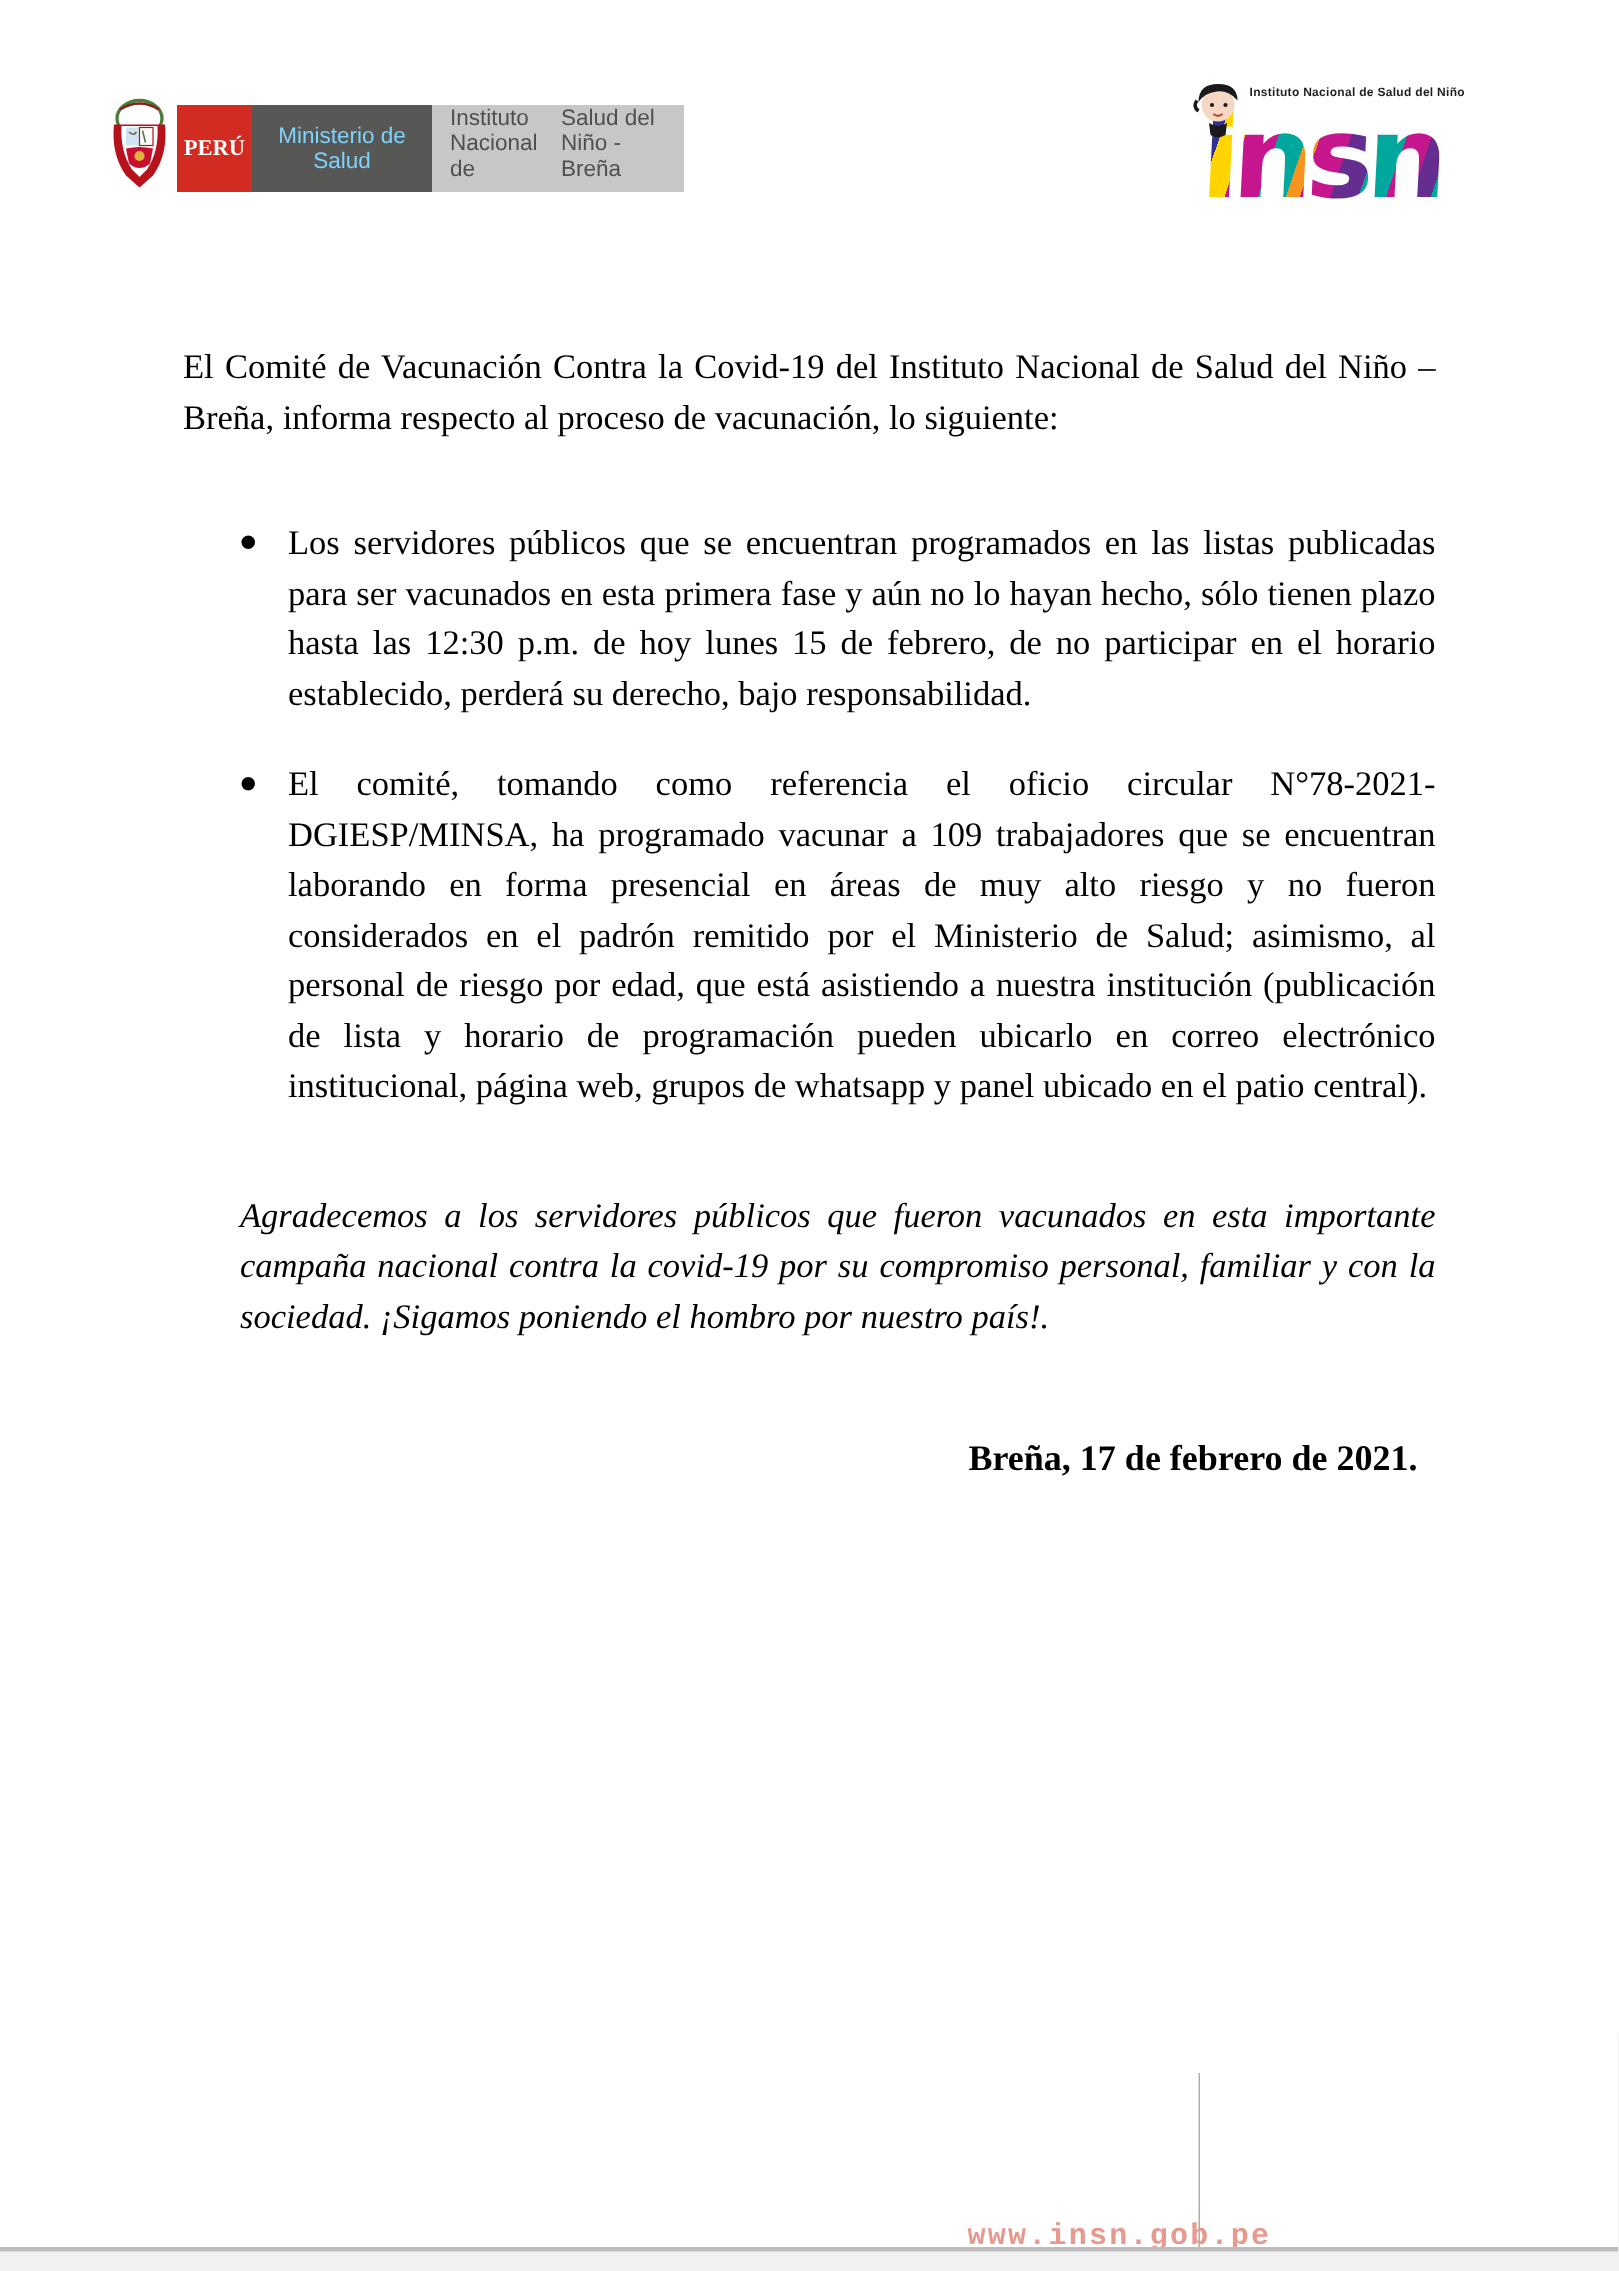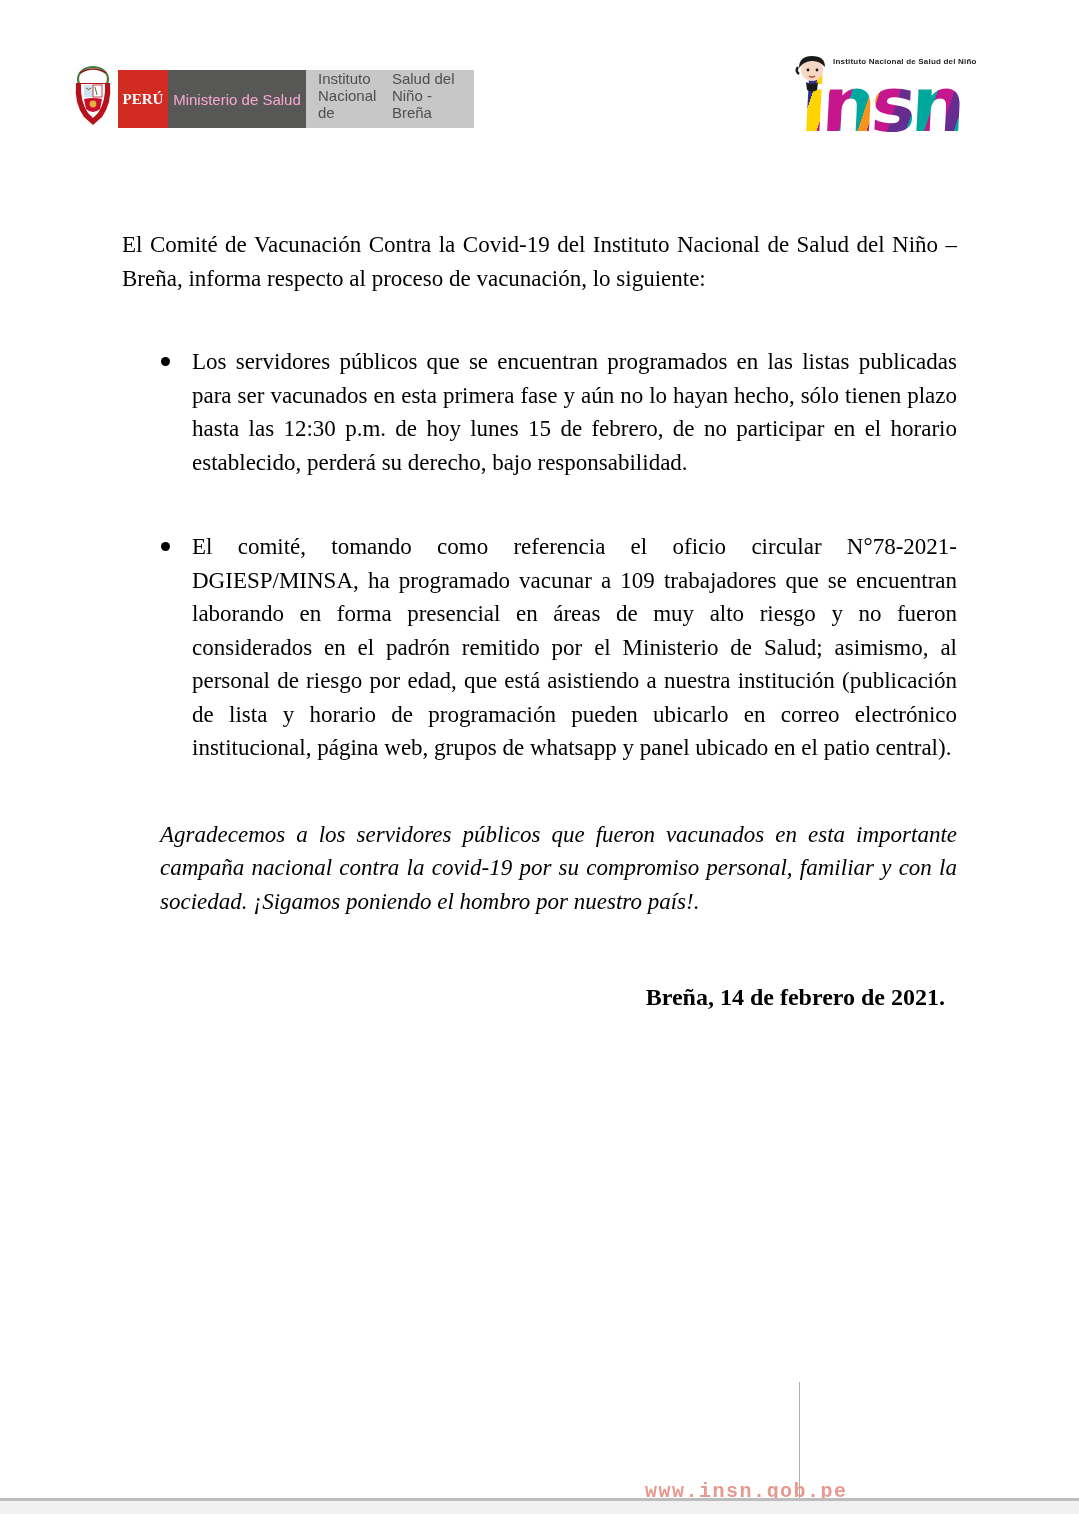--- a/index.html
+++ b/index.html
@@ -19,23 +19,23 @@
 
   .coat-of-arms { position: absolute; left: 72px; top: 63px; width: 42px; height: 64px; }
 
   .gob-bar { position: absolute; left: 118px; top: 70px; height: 58px; display: flex; font-family: "Liberation Sans", sans-serif; }
   .box-peru {
     width: 50px; height: 58px; background: #d22b21;
     display: flex; align-items: center; justify-content: center;
     color: #fff; font-weight: bold; font-size: 15px; font-family: Liberation Serif, serif;
   }
   .box-ministry {
-    width: 138px; height: 58px; background: #575756;
+    width: 120px; height: 58px; background: #575756;
     display: flex; align-items: center; justify-content: center;
-    color: #f9a8d4; font-size: 15px; text-align: center;
+    color: #7dd3fc; font-size: 15px; text-align: center;
   }
   .box-institute {
     width: 168px; height: 58px; background: #c7c7c7;
     display: flex; flex-direction: row; justify-content: center;
     color: #4f4f51; font-size: 15px; line-height: 17px; padding-left: 12px;
   }
 
   
   .insn-logo { position: absolute; left: 793px; top: 52px; width: 190px; height: 96px; }
   .insn-face { position: absolute; left: 0; top: 0; width: 38px; height: 42px; z-index: 2; }
@@ -65,21 +65,21 @@
     font-size: 40px; font-weight: bold; letter-spacing: 0.5px;
     border-bottom: 5px solid #000; padding-bottom: 3px;
   }
 
   .body-text { font-size: 23px; line-height: 33.5px; text-align: justify; }
 
   .intro { margin-top: 36px; }
 
   .bullet-list { margin-top: 50px; list-style: none; }
   .bullet-item { position: relative; padding-left: 70px; }
-  .bullet-item + .bullet-item { margin-top: 51px; }
+  .bullet-item + .bullet-item { margin-top: 27px; }
   .bullet-dot {
     position: absolute; left: 39px; top: 12px;
     width: 9px; height: 9px; border-radius: 50%; background: #000;
   }
 
   .closing { margin-top: 53px; margin-left: 38px; font-style: italic; }
 
   .dateline {
     margin-top: 66px; text-align: right; padding-right: 12px;
     font-size: 24px; font-weight: bold;
@@ -156,20 +156,20 @@
         <span>Los servidores públicos que se encuentran programados en las listas publicadas para ser vacunados en esta primera fase y aún no lo hayan hecho, sólo tienen plazo hasta las 12:30 p.m. de hoy lunes 15 de febrero, de no participar en el horario establecido, perderá su derecho, bajo responsabilidad.</span>
       </li>
       <li class="body-text bullet-item">
         <span class="bullet-dot"></span>
         <span>El comité, tomando como referencia el oficio circular N°78-2021-DGIESP/MINSA, ha programado vacunar a 109 trabajadores que se encuentran  laborando en forma presencial en áreas de muy alto riesgo y no fueron considerados en el padrón remitido por el Ministerio de Salud; asimismo, al personal de riesgo por edad, que está asistiendo a nuestra institución (publicación de lista y horario de programación pueden ubicarlo en correo electrónico institucional, página web, grupos de whatsapp y panel ubicado en el patio central).</span>
       </li>
     </ul>
 
     <p class="body-text closing">Agradecemos a los servidores públicos que fueron vacunados en esta importante campaña nacional contra la covid-19 por su compromiso personal, familiar y con la sociedad. ¡Sigamos poniendo el hombro por nuestro país!.</p>
 
-    <p class="dateline">Breña, 14 de febrero de 2021.</p>
+    <p class="dateline">Breña, 17 de febrero de 2021.</p>
   </div>
 
   <div class="footer-link">www.insn.gob.pe</div>
   <div class="footer-vline"></div>
   <div class="page-bottom-edge"></div>
 
 </div>
 
 </body></html>

